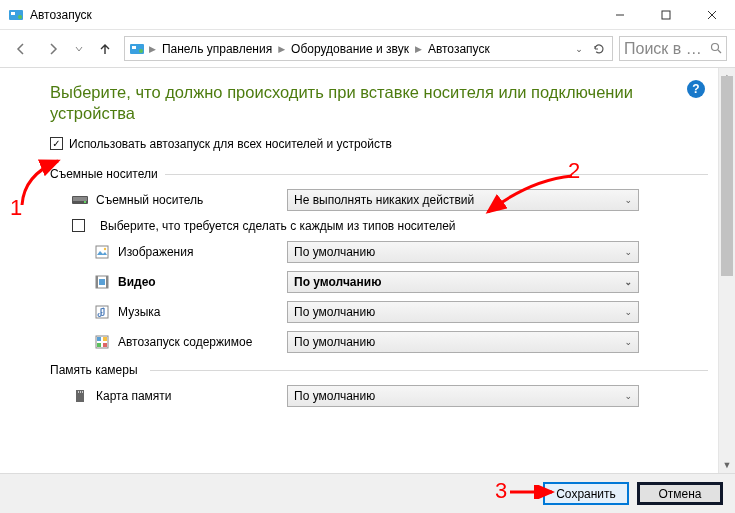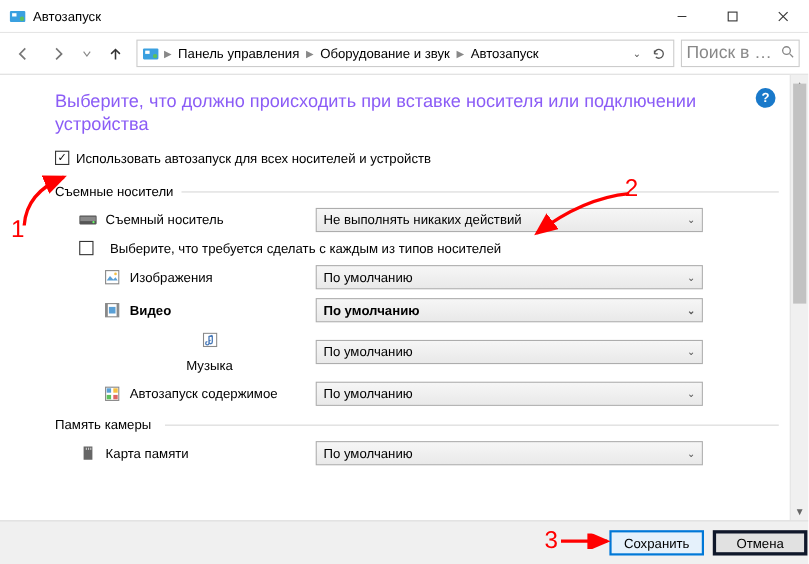--- a/index.html
+++ b/index.html
@@ -86,21 +86,21 @@
     position: relative;
   }
   .scrollbar .thumb {
     position:absolute; left:2px; right:2px;
     top: 8px; height: 200px;
     background:#c2c2c2; border-radius:0;
   }
   .scrollbar .arr { position:absolute; left:0; right:0; height:17px; display:flex; align-items:center; justify-content:center; color:#666; font-size:9px;}
   .scrollbar .arr.up{top:0;} .scrollbar .arr.down{bottom:0;}
   .page-title {
-    color: #8b5cf6;
+    color: #4d7c0f;
     font-size: 16.5px;
     line-height: 1.3;
     margin-bottom: 12px;
     max-width: 620px;
   }
   .help-badge {
     position: absolute;
     top: 80px; right: 30px;
     width: 18px; height: 18px;
     border-radius: 50%;
@@ -157,21 +157,21 @@
     margin-left: auto;
     font-size: 9px; color: #555;
   }
   
   .footer {
     position: absolute; left: 0; right: 0; bottom: 0;
     height: 40px;
     background: #f0f0f0;
     border-top: 1px solid #dcdcdc;
     display: flex; align-items: center; justify-content: flex-end;
-    padding-right: 1px; gap: 8px;
+    padding-right: 12px; gap: 8px;
   }
   .btn {
     min-width: 86px; height: 23px;
     border: 3px solid #0f172a;
     background: #e1e1e1;
     font-size: 12px;
     display: inline-flex; align-items: center; justify-content: center;
     padding: 0 10px;
   }
   .btn.primary { border: 2px solid #0078D7; background: #e5f1fb; }
@@ -324,21 +324,21 @@
               </svg>
             </span>
           <span>Видео</span>
         </div>
         <div class="combo">
           <span>По умолчанию</span>
           <span class="caret">⌄</span>
         </div>
       </div>
       <div class="row" style="margin-left:44px;">
-        <div class="label-cell" style="width:193px;flex-direction:column;">
+        <div class="label-cell" style="width:193px;">
           <span class="ic">
               <svg width="14" height="14" viewBox="0 0 14 14">
                 <rect x="1" y="1" width="12" height="12" fill="#fff" stroke="#888"></rect>
                 <path d="M9 3 L9 9 A1.5 1.5 0 1 1 7.5 7.5 M9 3 L6 4 L6 10 A1.5 1.5 0 1 1 4.5 8.5" fill="none" stroke="#4a7ab8" stroke-width="1.2"></path>
               </svg>
             </span>
           <span>Музыка</span>
         </div>
         <div class="combo">
           <span>По умолчанию</span>

